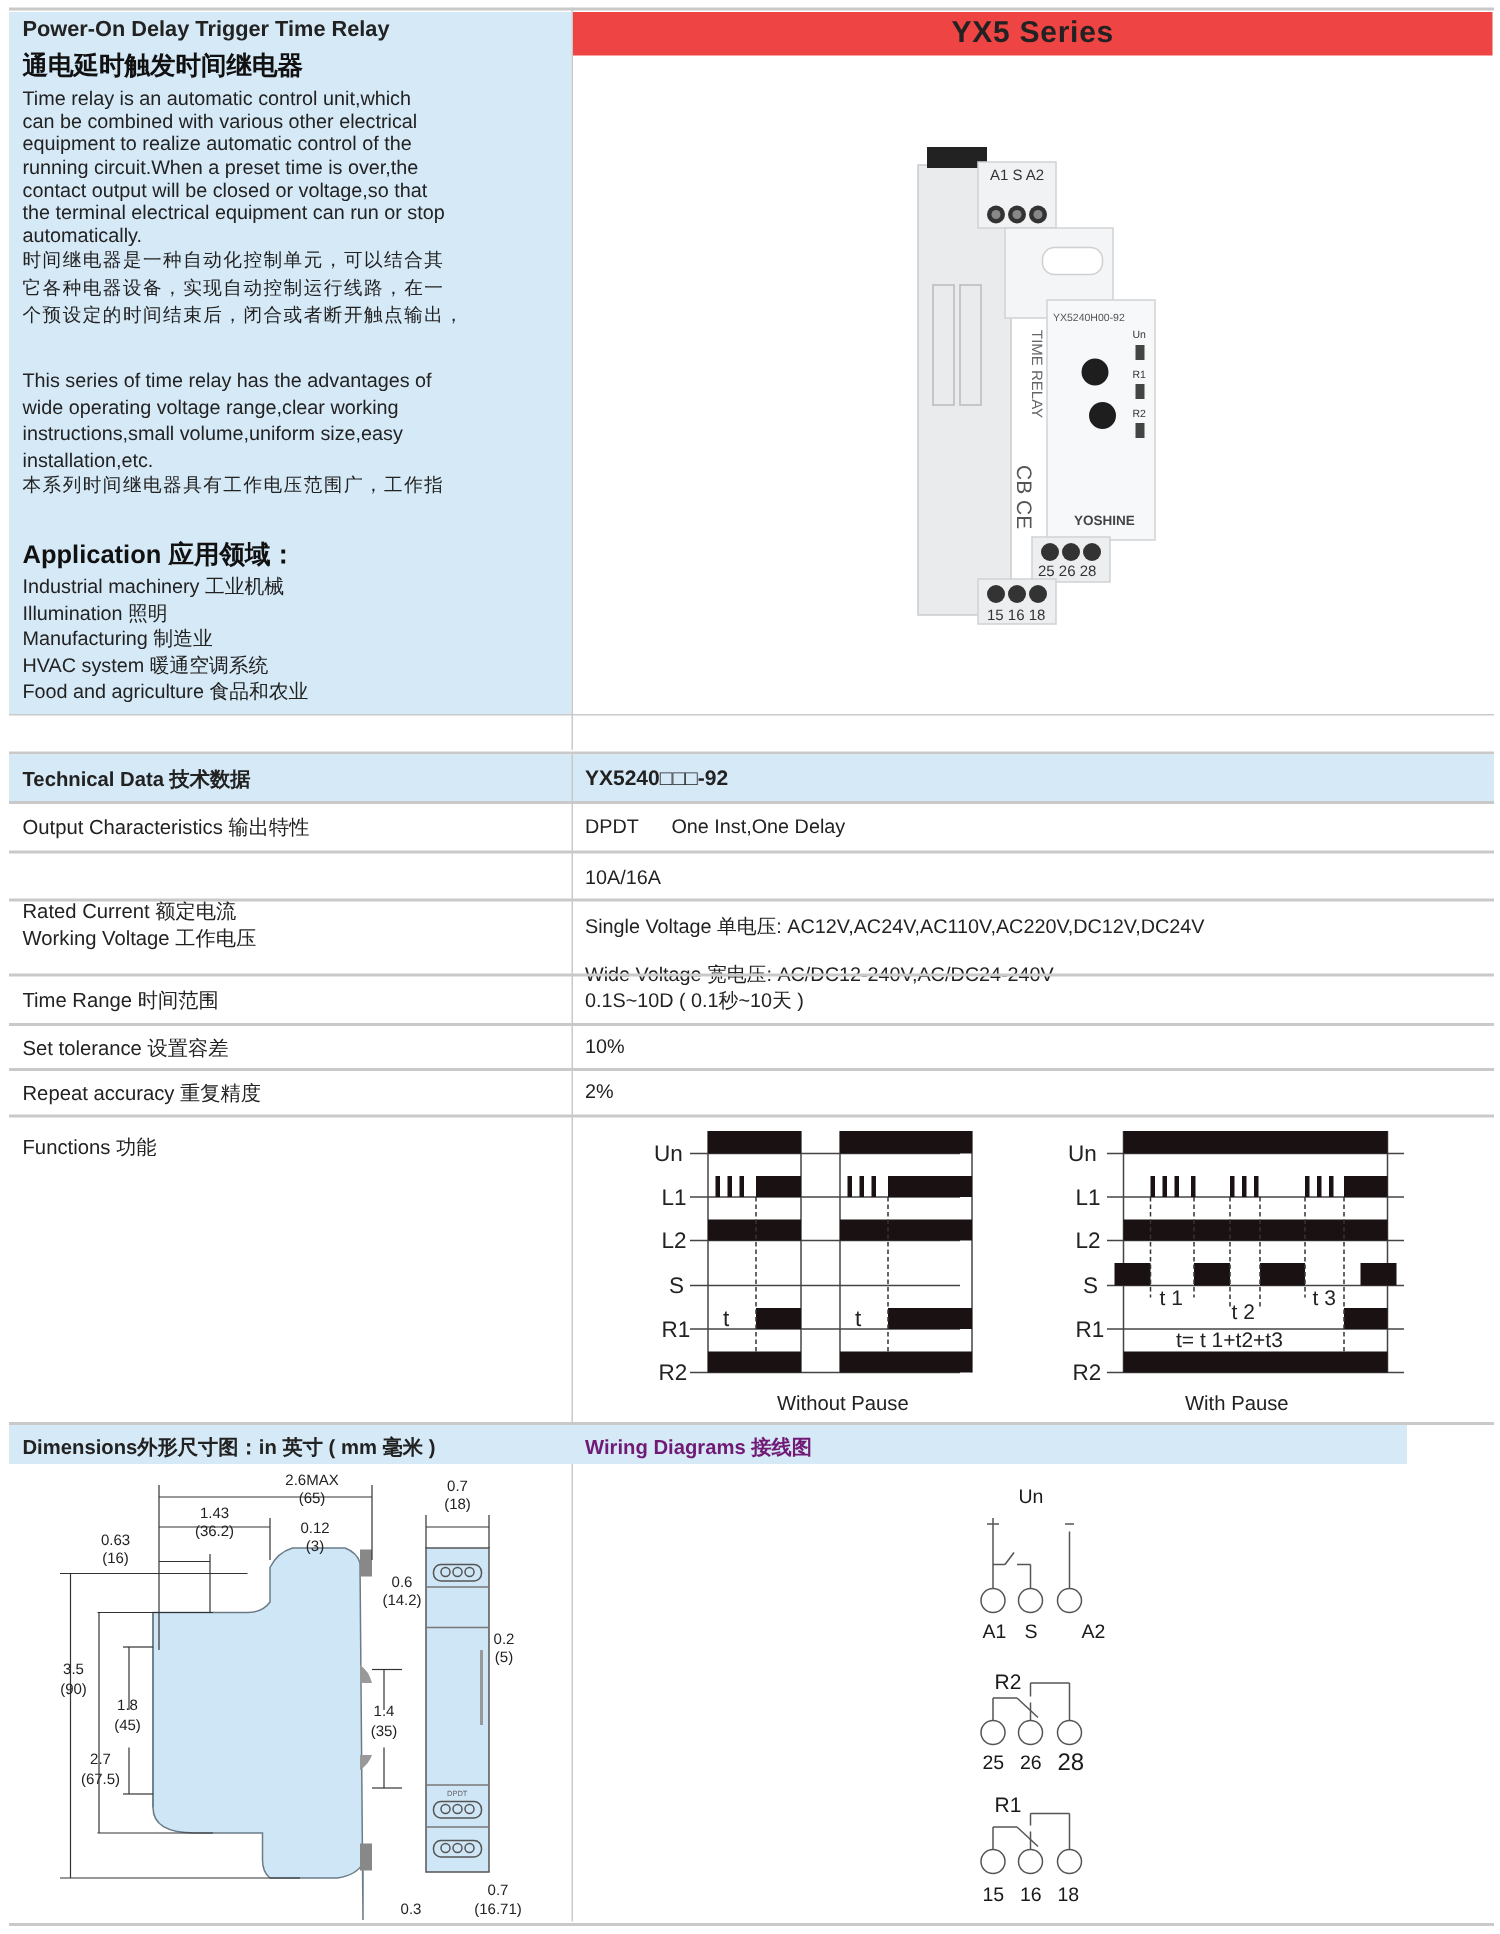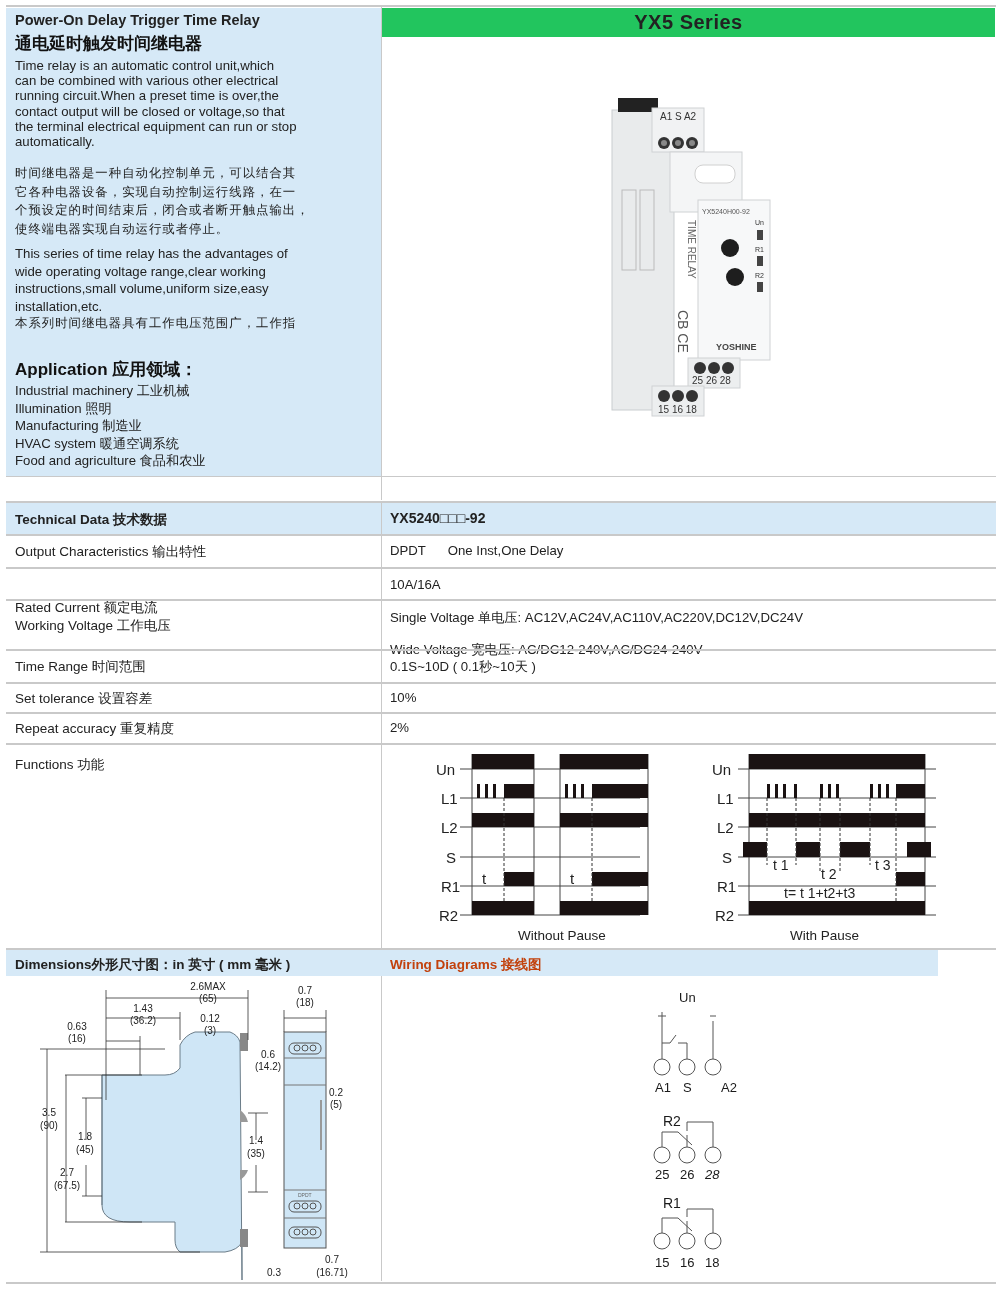--- a/index.html
+++ b/index.html
@@ -1,21 +1,21 @@
 <!DOCTYPE html>
 <html><head>
 <meta charset="utf-8">
 <style>
   html,body{margin:0;padding:0;background:#fff;}
   body{width:1000px;height:1289px;position:relative;overflow:hidden;font-family:"Liberation Sans","DejaVu Sans",sans-serif;color:#1a1a1a;}
   .abs{position:absolute;}
   .hline{position:absolute;height:2px;background:#c9c9c9;}
   .vline{position:absolute;width:1px;background:#c9c9c9;}
   .blue{background:#d6e9f7;}
-  .yellow{background:#22c55e;}
+  .yellow{background:#ef4444;}
   
   #intro{left:6px;top:8px;width:375px;height:468px;}
   .intro-title{position:absolute;left:9px;top:4px;font-size:14.5px;font-weight:bold;color:#222;}
   .intro-title-cn{position:absolute;left:9px;top:24px;font-size:17px;font-weight:bold;color:#111;font-family:"DejaVu Sans",sans-serif;}
   .para{position:absolute;left:9px;width:360px;font-size:13.2px;line-height:15.2px;color:#222;}
   .para-cn{position:absolute;left:9px;width:360px;font-size:12.4px;line-height:18.5px;color:#222;font-family:"DejaVu Sans",sans-serif;letter-spacing:1px;}
   .app-title{position:absolute;left:9px;top:350px;font-size:17px;font-weight:bold;color:#111;}
   .app-list{position:absolute;left:9px;top:374px;font-size:13.2px;line-height:17.6px;color:#222;}
   .app-list div{white-space:nowrap;}
   
@@ -33,30 +33,30 @@
 <body>
 
 <div class="hline" style="left:6px;top:5px;width:990px;"></div>
 
 <div id="intro" class="abs blue">
   <div class="intro-title">Power-On Delay Trigger Time Relay</div>
   <div class="intro-title-cn">通电延时触发时间继电器</div>
   <div class="para" style="top:50px;">
     <div>Time relay is an automatic control unit,which</div>
     <div>can be combined with various other electrical</div>
+    <div>equipment to realize automatic control of the</div>
     <div>running circuit.When a preset time is over,the</div>
     <div>contact output will be closed or voltage,so that</div>
     <div>the terminal electrical equipment can run or stop</div>
     <div>automatically.</div>
   </div>
   <div class="para-cn" style="top:156px;">
     <div>时间继电器是一种自动化控制单元，可以结合其</div>
     <div>它各种电器设备，实现自动控制运行线路，在一</div>
     <div>个预设定的时间结束后，闭合或者断开触点输出，</div>
-    <div>使终端电器实现自动运行或者停止。</div>
   </div>
   <div class="para" style="top:237px;line-height:17.5px;">
     <div>This series of time relay has the advantages of</div>
     <div>wide operating voltage range,clear working</div>
     <div>instructions,small volume,uniform size,easy</div>
     <div>installation,etc.</div>
   </div>
   <div class="para-cn" style="top:306px;">
     <div>本系列时间继电器具有工作电压范围广，工作指</div>
   </div>
@@ -270,21 +270,21 @@
     <text x="83" y="129" font-size="14" fill="#222">t 2</text>
     <text x="137" y="120" font-size="14" fill="#222">t 3</text>
     <text x="46" y="148" font-size="14" fill="#222">t= t 1+t2+t3</text>
   </svg>
 </div>
 <div class="caption" style="left:790px;top:928px;">With Pause</div>
 
 <div class="hline" style="left:6px;top:948px;width:990px;"></div>
 <div class="abs blue" style="left:6px;top:950px;width:932px;height:26px;">
   <div class="abs" style="left:9px;top:6px;font-size:13.5px;color:#222;"><span style="font-weight:bold;">Dimensions外形尺寸图：in 英寸 ( mm 毫米 )</span></div>
-  <div class="abs" style="left:384px;top:6px;font-size:13.5px;font-weight:bold;color:#c2410c;">Wiring Diagrams 接线图</div>
+  <div class="abs" style="left:384px;top:6px;font-size:13.5px;font-weight:bold;color:#701a75;">Wiring Diagrams 接线图</div>
 </div>
 <div class="vline" style="left:381px;top:976px;height:305px;"></div>
 
 <div class="abs" style="left:30px;top:980px;">
   <svg width="330" height="300" viewBox="0 0 330 300">
 
     <path d="M72,95 L135,95 Q145,95 150,88 L150,65 Q155,55 165,52 L200,52 Q208,55 210,62 L212,300 L212,262 Q208,270 195,272 L150,272 Q145,268 145,260 L145,242 L100,242 Q72,242 72,225 Z" fill="#cfe6f6" stroke="#6b7c88" stroke-width="1"></path>
     <path d="M72,95 L72,225" stroke="#6b7c88"></path>
     <rect x="210" y="53" width="8" height="18" fill="#888"></rect>
     <rect x="210" y="249" width="8" height="18" fill="#888"></rect>
@@ -406,20 +406,20 @@
         <circle cx="47" cy="256" r="8"></circle>
         <circle cx="73" cy="256" r="8"></circle>
     </g>
   </svg>
   <div class="abs" style="left:15px;top:95px;font-size:13px;">A1</div>
   <div class="abs" style="left:43px;top:95px;font-size:13px;">S</div>
   <div class="abs" style="left:65px;top:95px;font-size:13px;margin-left:16px;">A2</div>
   <div class="abs" style="left:23px;top:128px;font-size:14px;">R2</div>
   <div class="abs" style="left:15px;top:182px;font-size:13px;">25</div>
   <div class="abs" style="left:40px;top:182px;font-size:13px;">26</div>
-  <div class="abs" style="left:65px;top:182px;font-size:13px;font-style:italic;">28</div>
+  <div class="abs" style="left:65px;top:182px;font-size:16px;">28</div>
   <div class="abs" style="left:23px;top:210px;font-size:14px;">R1</div>
   <div class="abs" style="left:15px;top:270px;font-size:13px;">15</div>
   <div class="abs" style="left:40px;top:270px;font-size:13px;">16</div>
   <div class="abs" style="left:65px;top:270px;font-size:13px;">18</div>
 </div>
 
 <div class="hline" style="left:6px;top:1282px;width:990px;"></div>
 
 </body></html>

